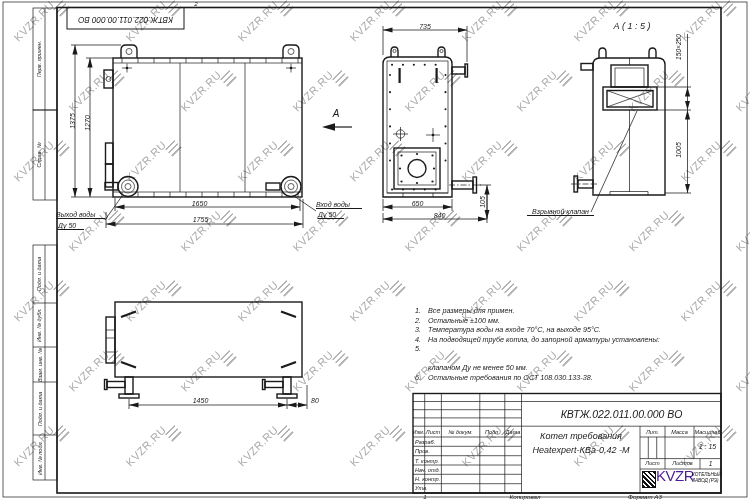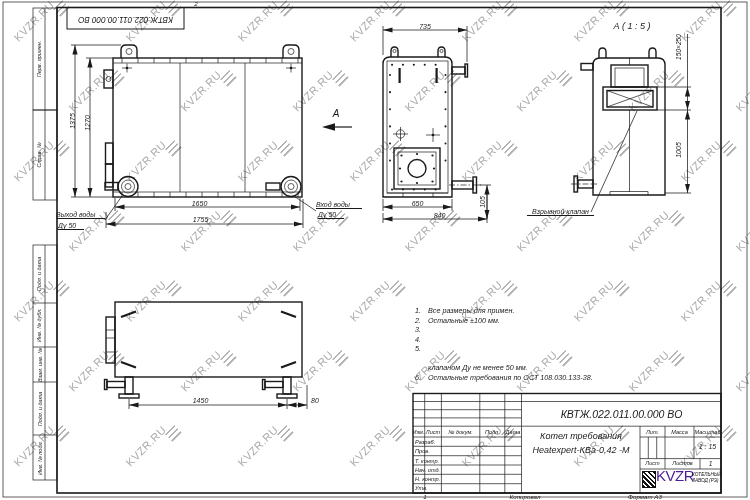--- a/index.html
+++ b/index.html
@@ -346,24 +346,25 @@
       <div class="note">
           <span class="nn">1.</span>
           <span><span>Все размеры для примен.</span></span>
         </div>
       <div class="note">
           <span class="nn">2.</span>
           <span><span>Остальные ±100 мм.</span></span>
         </div>
       <div class="note">
           <span class="nn">3.</span>
+          <span><span>Температура воды на входе 70°С, на выходе 95°С.</span></span>
         </div>
       <div class="note">
           <span class="nn">4.</span>
-          <span><br></span>
+          <span><span>На подводящей трубе котла, до запорной арматуры установлены:</span><br></span>
         </div>
       <div class="note">
           <span class="nn">5.</span>
           <span><br><br><span>клапаном Ду не менее 50 мм.</span></span>
         </div>
       <div class="note">
           <span class="nn">6.</span>
           <span><span>Остальные требования по ОСТ 108.030.133-38.</span></span>
         </div>
     </div>

